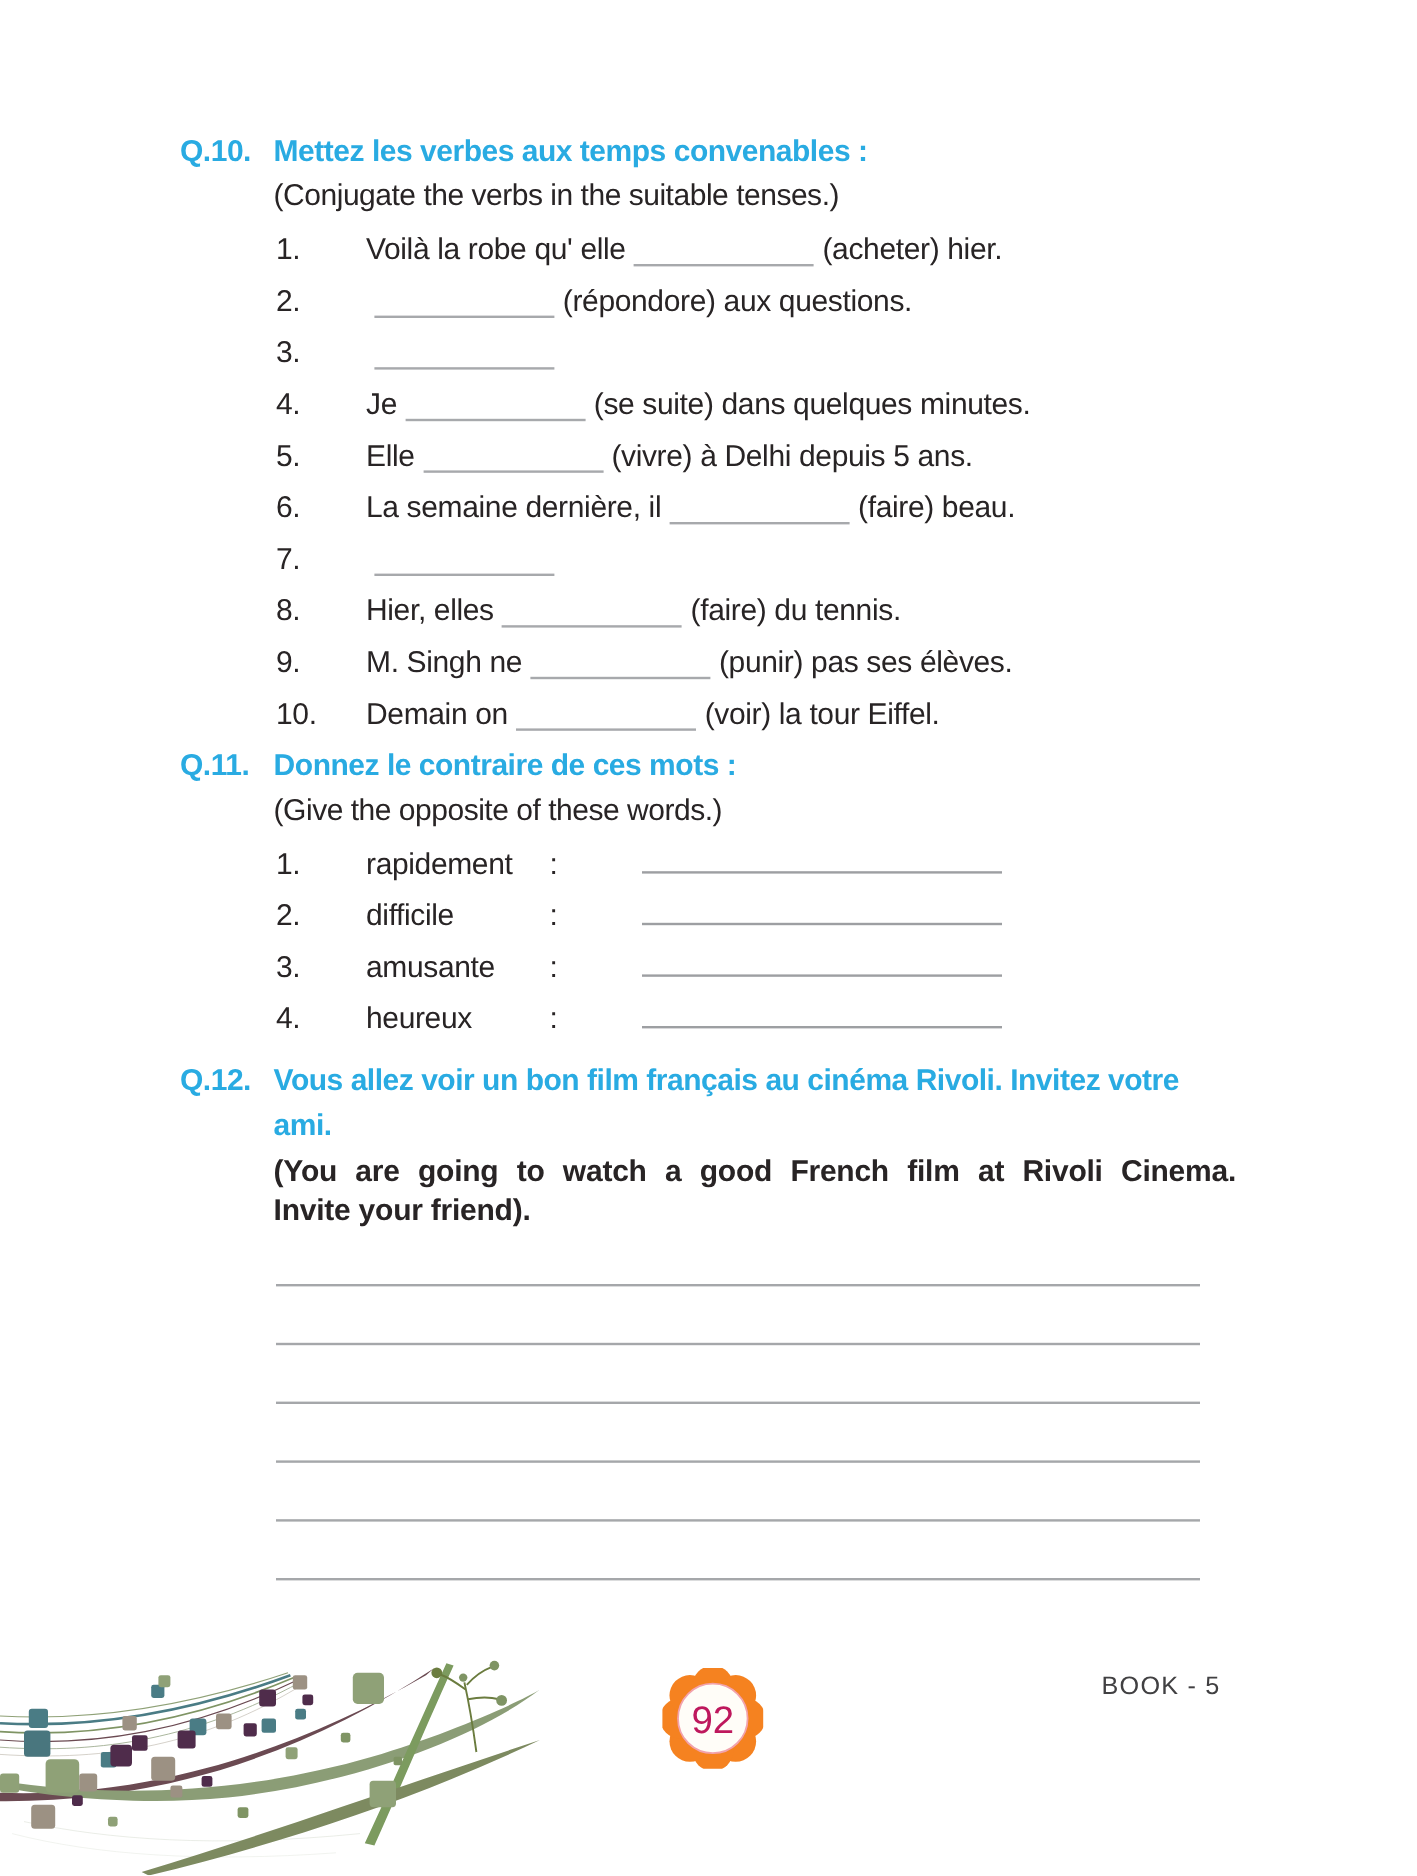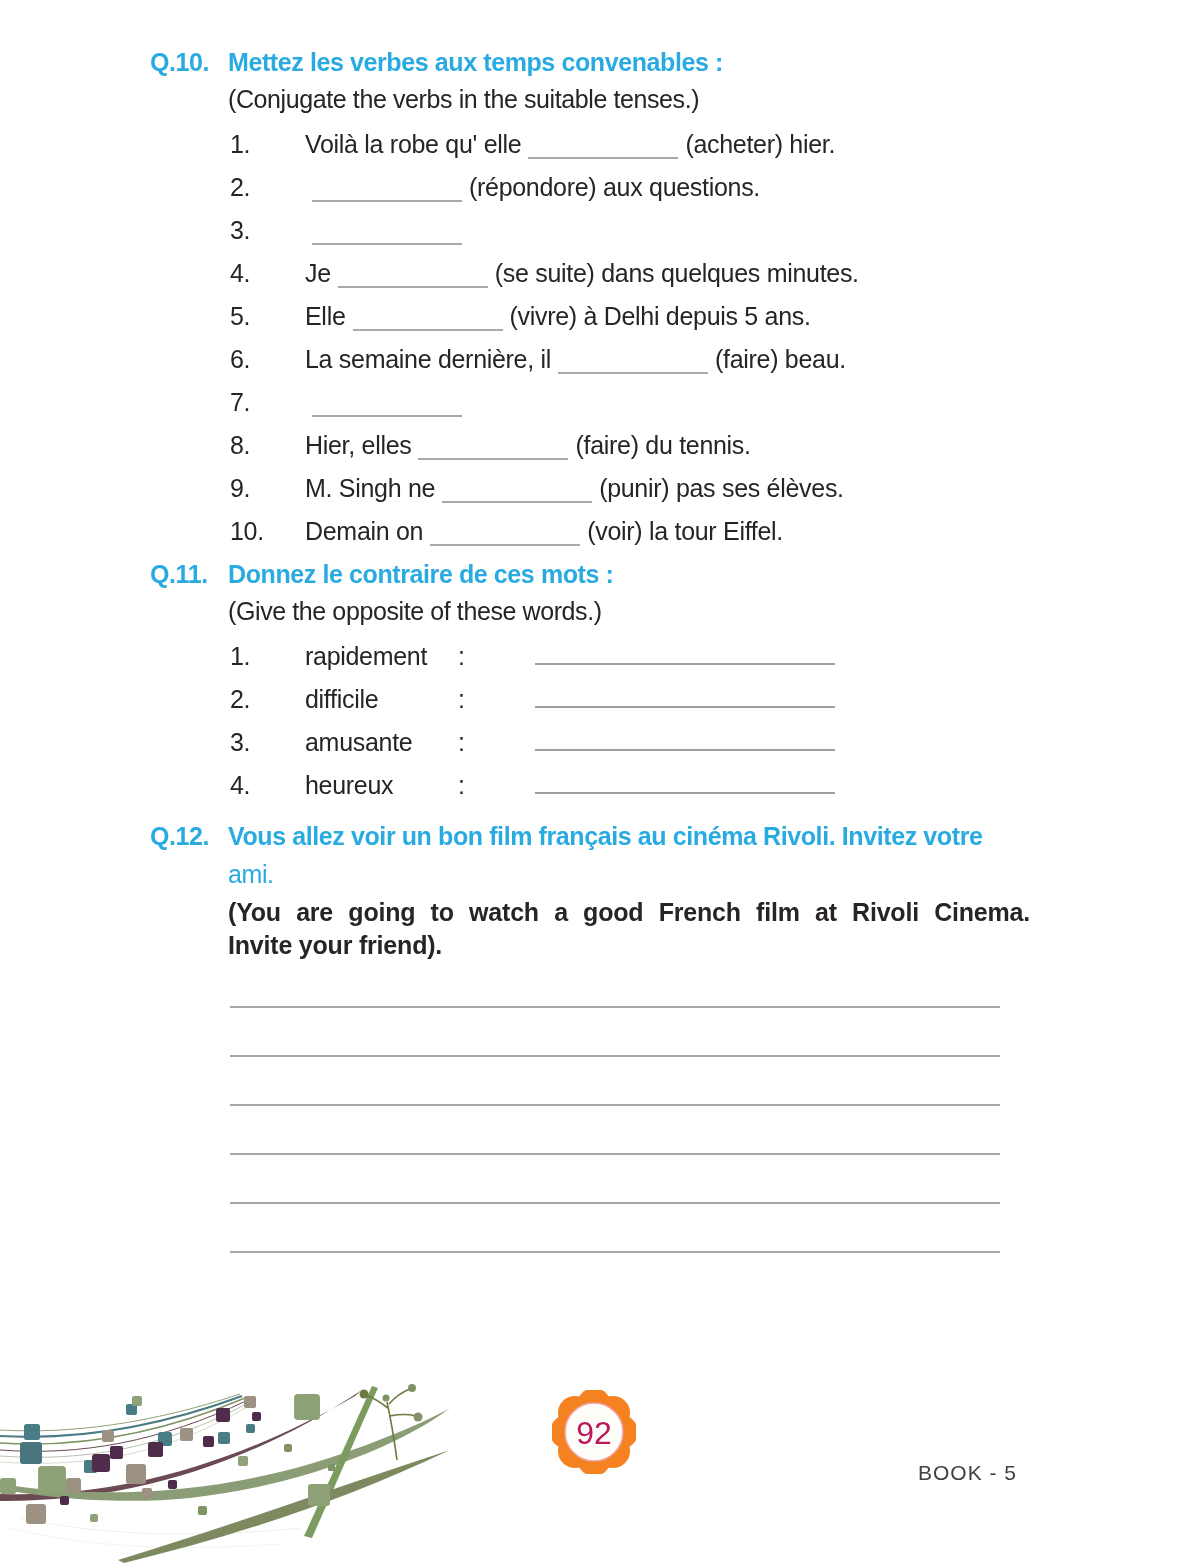--- a/index.html
+++ b/index.html
@@ -1,18 +1,18 @@
 <!DOCTYPE html>
 <html><head>
 <meta charset="utf-8">
 <style>
   html,body { margin:0; padding:0; background:#ffffff; }
   .page {
     position:relative; width:1181px; height:1563px; background:#ffffff;
-    overflow:hidden; box-sizing:border-box; padding-top:48px;
+    overflow:hidden; box-sizing:border-box; padding-top:112px;
     font-family:"Liberation Sans", sans-serif; color:#282425;
   }
   .sec-head { display:flex; margin-left:150px; color:#29abe2; font-weight:bold;
     font-size:25px; letter-spacing:-0.4px; line-height:29px; }
   .sec-label { flex:0 0 78px; }
   .sec-title { flex:1; padding-right:30px; }
   .subtitle { margin-left:228px; margin-top:8px; font-weight:normal;
     font-size:25px; letter-spacing:-0.4px; line-height:29px; }
   .ex-list { margin-top:16px; }
   .ex-row { display:flex; align-items:baseline; margin-left:230px;
@@ -23,36 +23,36 @@
     border-bottom:2px solid #a7a9ac; margin:0 7px -6px 7px; }
   .op-row { display:flex; align-items:baseline; margin-left:230px;
     font-size:25px; letter-spacing:-0.3px; line-height:28px; margin-bottom:15px; }
   .op-num { flex:0 0 75px; }
   .op-word { flex:0 0 153px; }
   .op-colon { flex:0 0 77px; }
   .op-line { display:inline-block; width:300px; height:16px;
     border-bottom:2px solid #9d9fa2; margin-bottom:-6px; }
   .mt10 { margin-top:10px; }
   .mt11 { margin-top:23px; }
-  .q12-title2 { margin-left:228px; margin-top:9px; color:#29abe2; font-weight:normal;
+  .q12-title2 { margin-left:228px; margin-top:9px; color:#29abe2; font-weight:bold;
     font-size:25px; letter-spacing:-0.4px; line-height:29px; }
   .q12-sub { margin-left:228px; width:802px; margin-top:7px; font-weight:bold;
     font-size:25px; letter-spacing:-0.2px; line-height:33px; }
   .just { text-align:justify; text-align-last:justify; }
   .writing { margin-top:44px; }
   .write-line { margin-left:230px; width:770px; height:0;
     border-top:2px solid #a5a7aa; margin-bottom:47px; }
   .write-line:last-child { margin-bottom:0; }
   .decor { position:absolute; left:0; top:1368px; width:450px; height:195px; }
   .flower-badge { position:absolute; left:552px; top:1390px; width:84px; height:84px; }
   .flower-badge svg { position:absolute; left:0; top:0; }
   .page-num { position:absolute; left:0; top:0; width:84px; height:84px;
     display:flex; align-items:center; justify-content:center;
     font-size:32px; color:#be185d; padding-top:2px; box-sizing:border-box; }
-  .book-label { position:absolute; left:918px; top:1461px; font-size:21px;
+  .book-label { position:absolute; left:918px; top:1394px; font-size:21px;
     letter-spacing:1px; color:#414042; }
 </style>
 </head>
 <body>
 
 <div class="page">
 
   <div>
     <div class="sec-head">
       <span class="sec-label">Q.10.</span>

